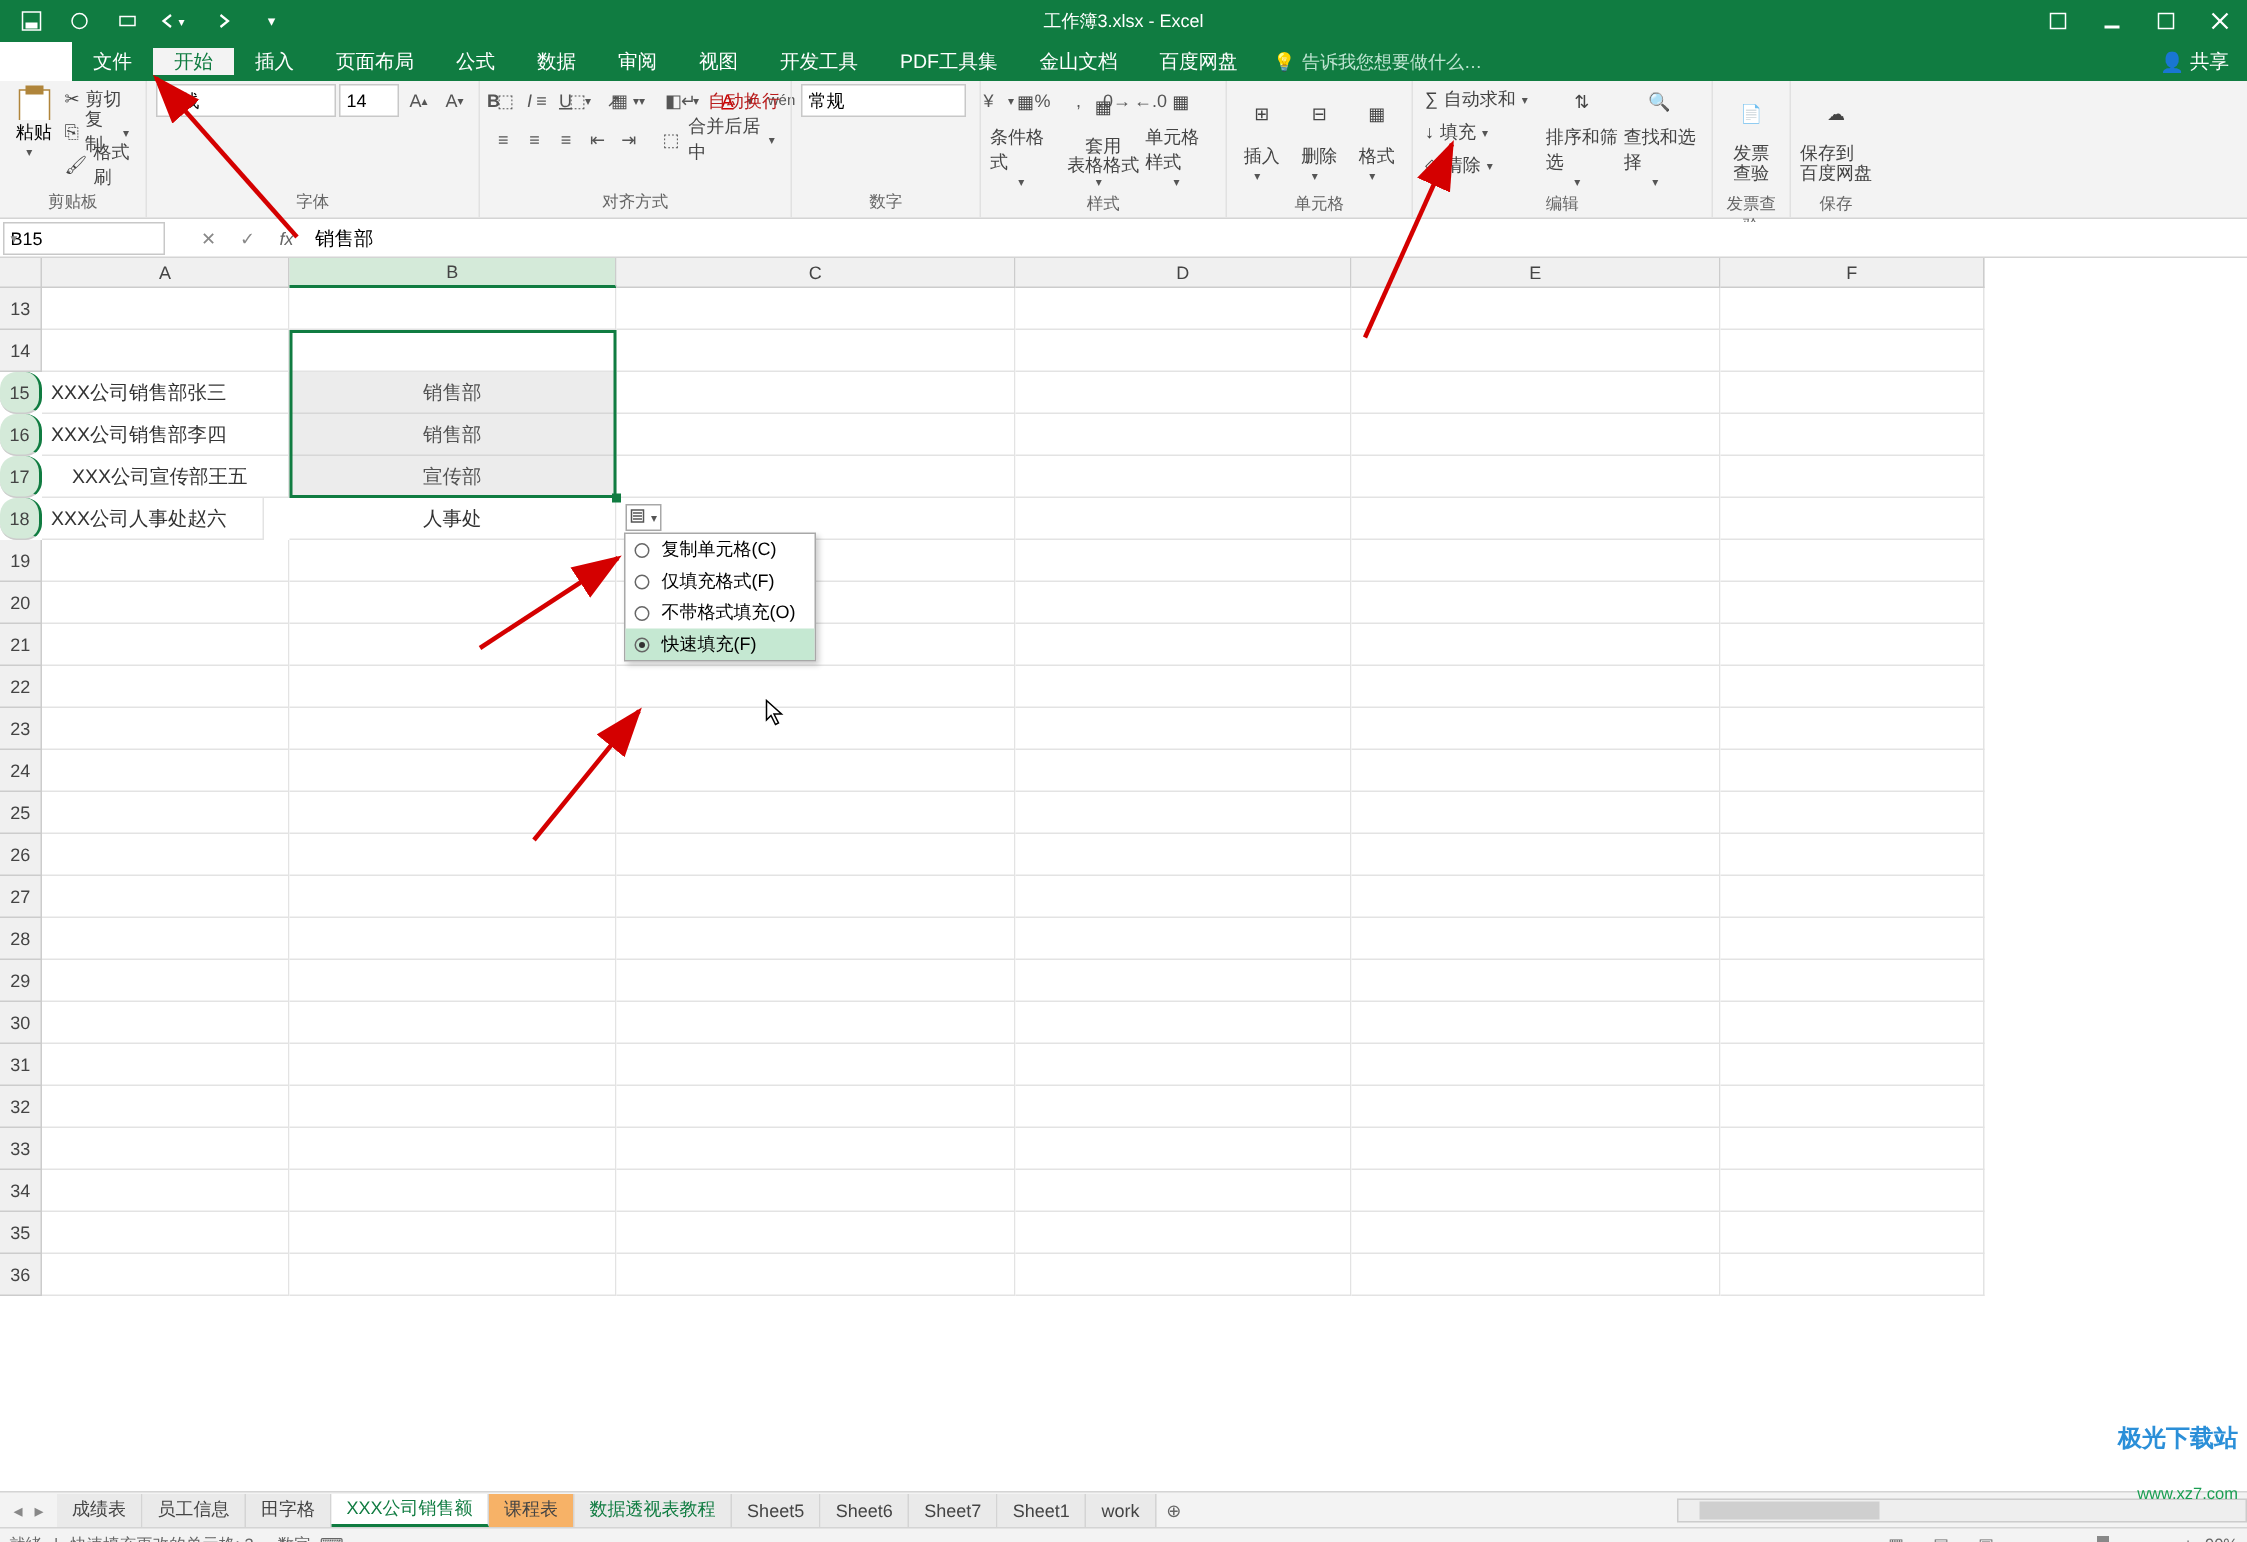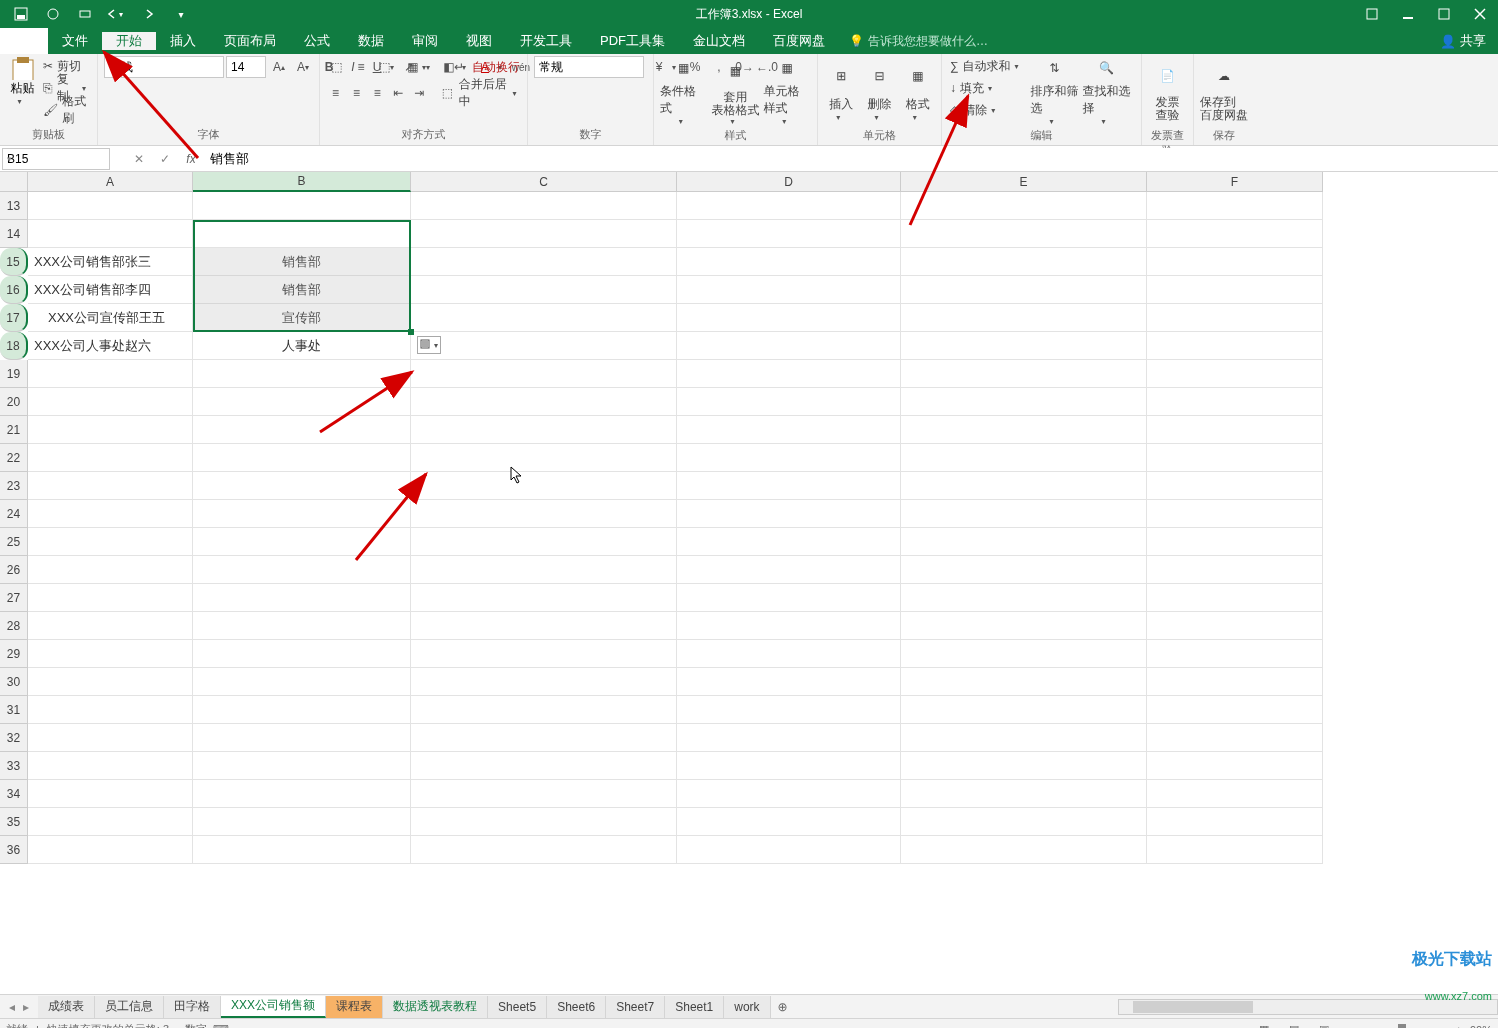--- a/index.html
+++ b/index.html
@@ -462,21 +462,21 @@
       <div class="cell" style="left: 383px; top: 84px; width: 266px;"></div>
       <div class="cell" style="left: 649px; top: 84px; width: 224px;"></div>
       <div class="cell" style="left: 873px; top: 84px; width: 246px;"></div>
       <div class="cell" style="left: 1119px; top: 84px; width: 176px;"></div>
       <div class="cell" style="left: 0px; top: 112px; width: 165px; padding-left: 20px;">XXX公司宣传部王五</div>
       <div class="cell b" style="left: 165px; top: 112px; width: 218px;">宣传部</div>
       <div class="cell" style="left: 383px; top: 112px; width: 266px;"></div>
       <div class="cell" style="left: 649px; top: 112px; width: 224px;"></div>
       <div class="cell" style="left: 873px; top: 112px; width: 246px;"></div>
       <div class="cell" style="left: 1119px; top: 112px; width: 176px;"></div>
-      <div class="cell" style="left: 0px; top: 140px; width: 165px;">XXX公司人事处赵六</div>
+      <div class="cell" style="left: 0px; top: 140px; width: 148px;">XXX公司人事处赵六</div>
       <div class="cell b" style="left: 165px; top: 140px; width: 218px;">人事处</div>
       <div class="cell" style="left: 383px; top: 140px; width: 266px;"></div>
       <div class="cell" style="left: 649px; top: 140px; width: 224px;"></div>
       <div class="cell" style="left: 873px; top: 140px; width: 246px;"></div>
       <div class="cell" style="left: 1119px; top: 140px; width: 176px;"></div>
       <div class="cell" style="left: 0px; top: 168px; width: 165px;"></div>
       <div class="cell b" style="left: 165px; top: 168px; width: 218px;"></div>
       <div class="cell" style="left: 383px; top: 168px; width: 266px;"></div>
       <div class="cell" style="left: 649px; top: 168px; width: 224px;"></div>
       <div class="cell" style="left: 873px; top: 168px; width: 246px;"></div>
@@ -589,20 +589,38 @@
   <div class="selection" style="left:193px;top:48px;width:218px;height:112px"></div>
   <div class="fill-handle" style="left:408px;top:157px"></div>
 
   <div class="smart-tag" style="left:417px;top:164px">
     <svg width="14" height="12">
         <rect x="1" y="1" width="8" height="8" fill="none" stroke="#555"></rect>
         <path d="M2 3h6M2 5h6M2 7h6" stroke="#555"></path>
       </svg>
       <span style="font-size:8px;color:#555">▾</span>
   </div>
+  <div class="smart-menu" style="left:416px;top:183px;width:128px">
+    <div class="item">
+        <span class="radio"></span>
+        <span>复制单元格(C)</span>
+      </div>
+    <div class="item">
+        <span class="radio"></span>
+        <span>仅填充格式(F)</span>
+      </div>
+    <div class="item">
+        <span class="radio"></span>
+        <span>不带格式填充(O)</span>
+      </div>
+    <div class="item hl">
+        <span class="radio on"></span>
+        <span>快速填充(F)</span>
+      </div>
+  </div>
 
   <svg class="arrow" style="left:0;top:0;width:1498px;height:822px;position:absolute">
     <defs>
         <marker id="ah" markerWidth="10" markerHeight="10" refX="8" refY="3" orient="auto">
           <path d="M0,0 L9,3 L0,6 Z" fill="#d40000"></path>
         </marker>
       </defs>
     <line x1="200" y1="-10" x2="108" y2="-106" stroke="#d40000" stroke-width="3" marker-end="url(#ah)" transform="translate(0,0)"></line>
   </svg>
 </div>

